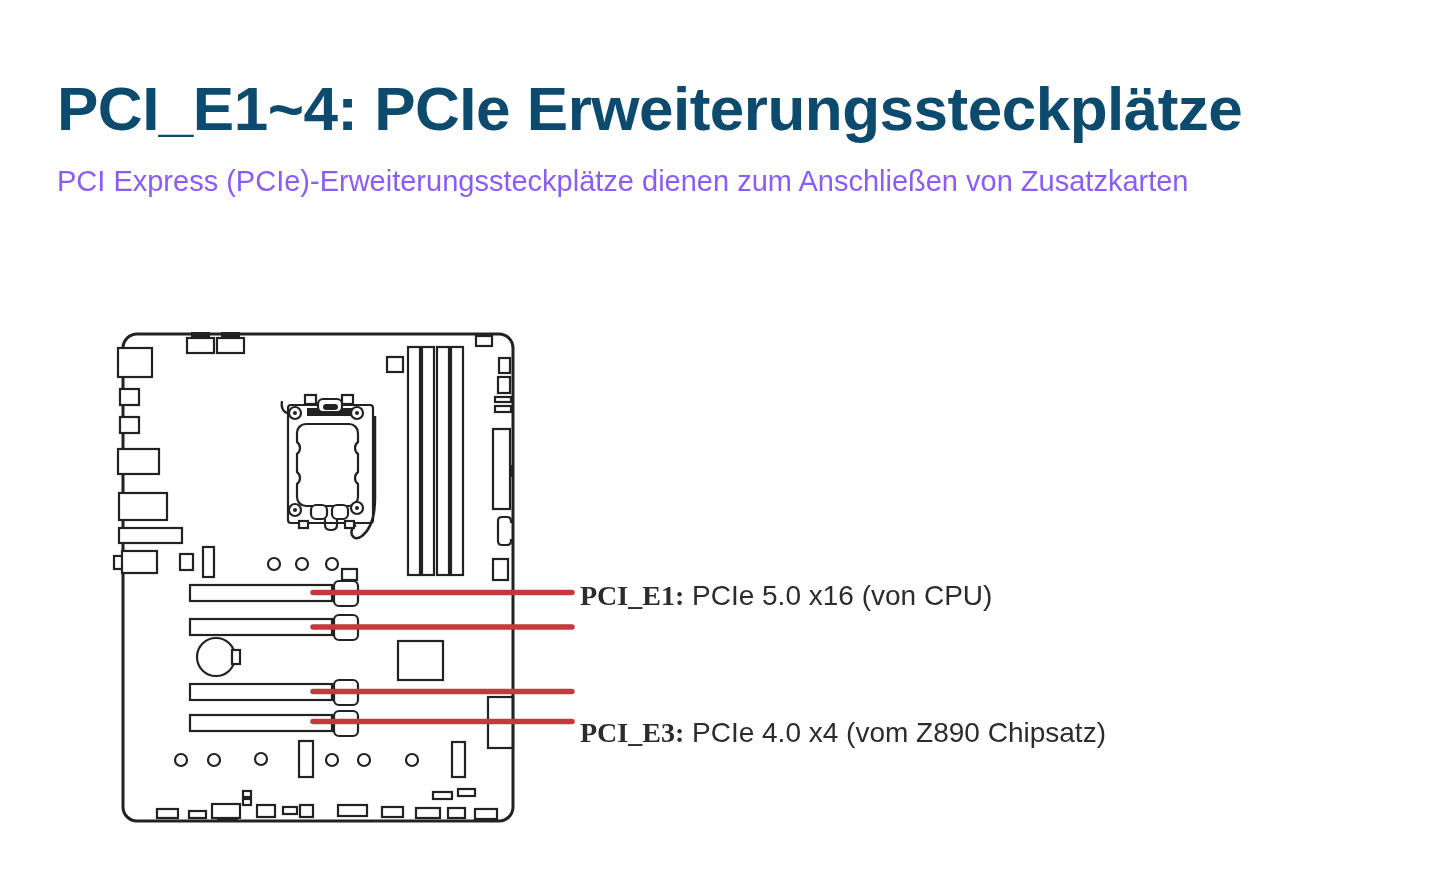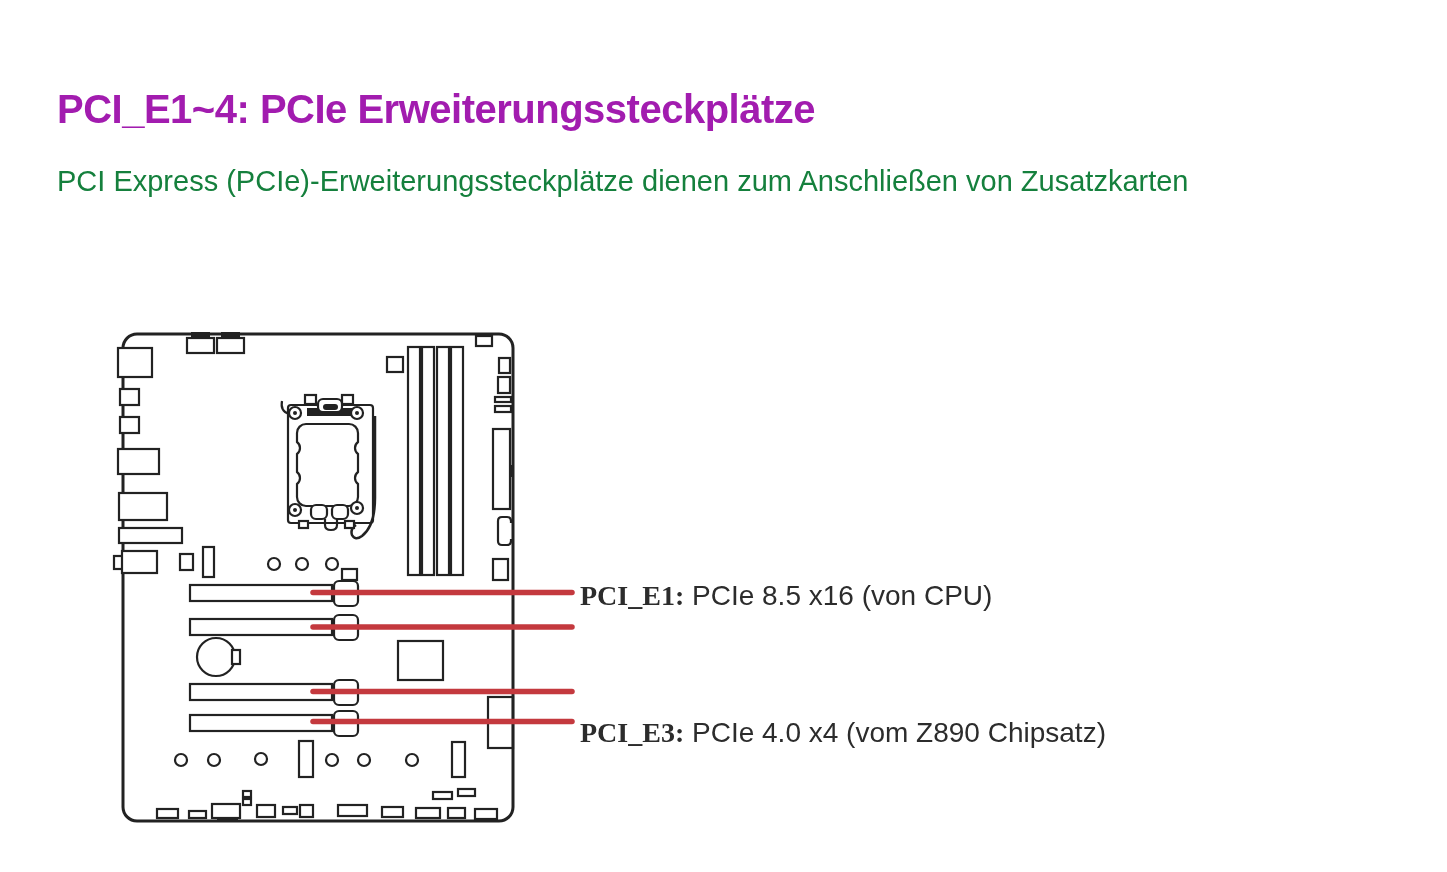--- a/index.html
+++ b/index.html
@@ -4,26 +4,26 @@
 <style>
   :root { --accent: #c4393e; --ink: #222222; }
   html,body { margin:0; padding:0; background:#ffffff; }
   body {
     width:1447px; height:872px; position:relative; overflow:hidden;
     font-family:"Liberation Sans", sans-serif;
   }
   .page { position:absolute; inset:0; }
   .title {
     position:absolute; left:57px; top:84px; margin:0;
-    font-size:40px; line-height:50px; font-weight:700;
-    letter-spacing:-0.5px; color:#a21caf; white-space:nowrap;
+    font-size:62px; line-height:50px; font-weight:700;
+    letter-spacing:-0.5px; color:#0c4a6e; white-space:nowrap;
   }
   .intro {
     position:absolute; left:57px; top:160px;
-    font-size:29px; line-height:42px; color:#15803d;
+    font-size:29px; line-height:42px; color:#8b5cf6;
   }
   .intro div { white-space:nowrap; }
   .diagram-svg { position:absolute; left:0; top:0; }
   .callout {
     position:absolute; left:580px; font-size:28px; line-height:29px;
     color:#2c2c2c; white-space:nowrap;
   }
   .callout .b { font-weight:700;font-family:Liberation Serif, serif; }
   .c1 { top:581px; } .c2 { top:618px; } .c3 { top:682px;margin-top:36px; } .c4 { top:716px; }
 </style>
@@ -176,16 +176,16 @@
     </g>
 
     <g stroke-width="5.5" stroke-linecap="round" style="stroke:var(--accent)">
       <line x1="313" y1="592.5" x2="572" y2="592.5"></line>
       <line x1="313" y1="627" x2="572" y2="627"></line>
       <line x1="313" y1="691.5" x2="572" y2="691.5"></line>
       <line x1="313" y1="721.5" x2="572" y2="721.5"></line>
     </g>
   </svg>
 
-  <div class="callout c1"><span class="b">PCI_E1:</span><span> PCIe 8.5 x16 (von CPU)</span></div>
+  <div class="callout c1"><span class="b">PCI_E1:</span><span> PCIe 5.0 x16 (von CPU)</span></div>
   <div class="callout c3"><span class="b">PCI_E3:</span><span> PCIe 4.0 x4 (vom Z890 Chipsatz)</span></div>
 
 </div>
 
 </body></html>

